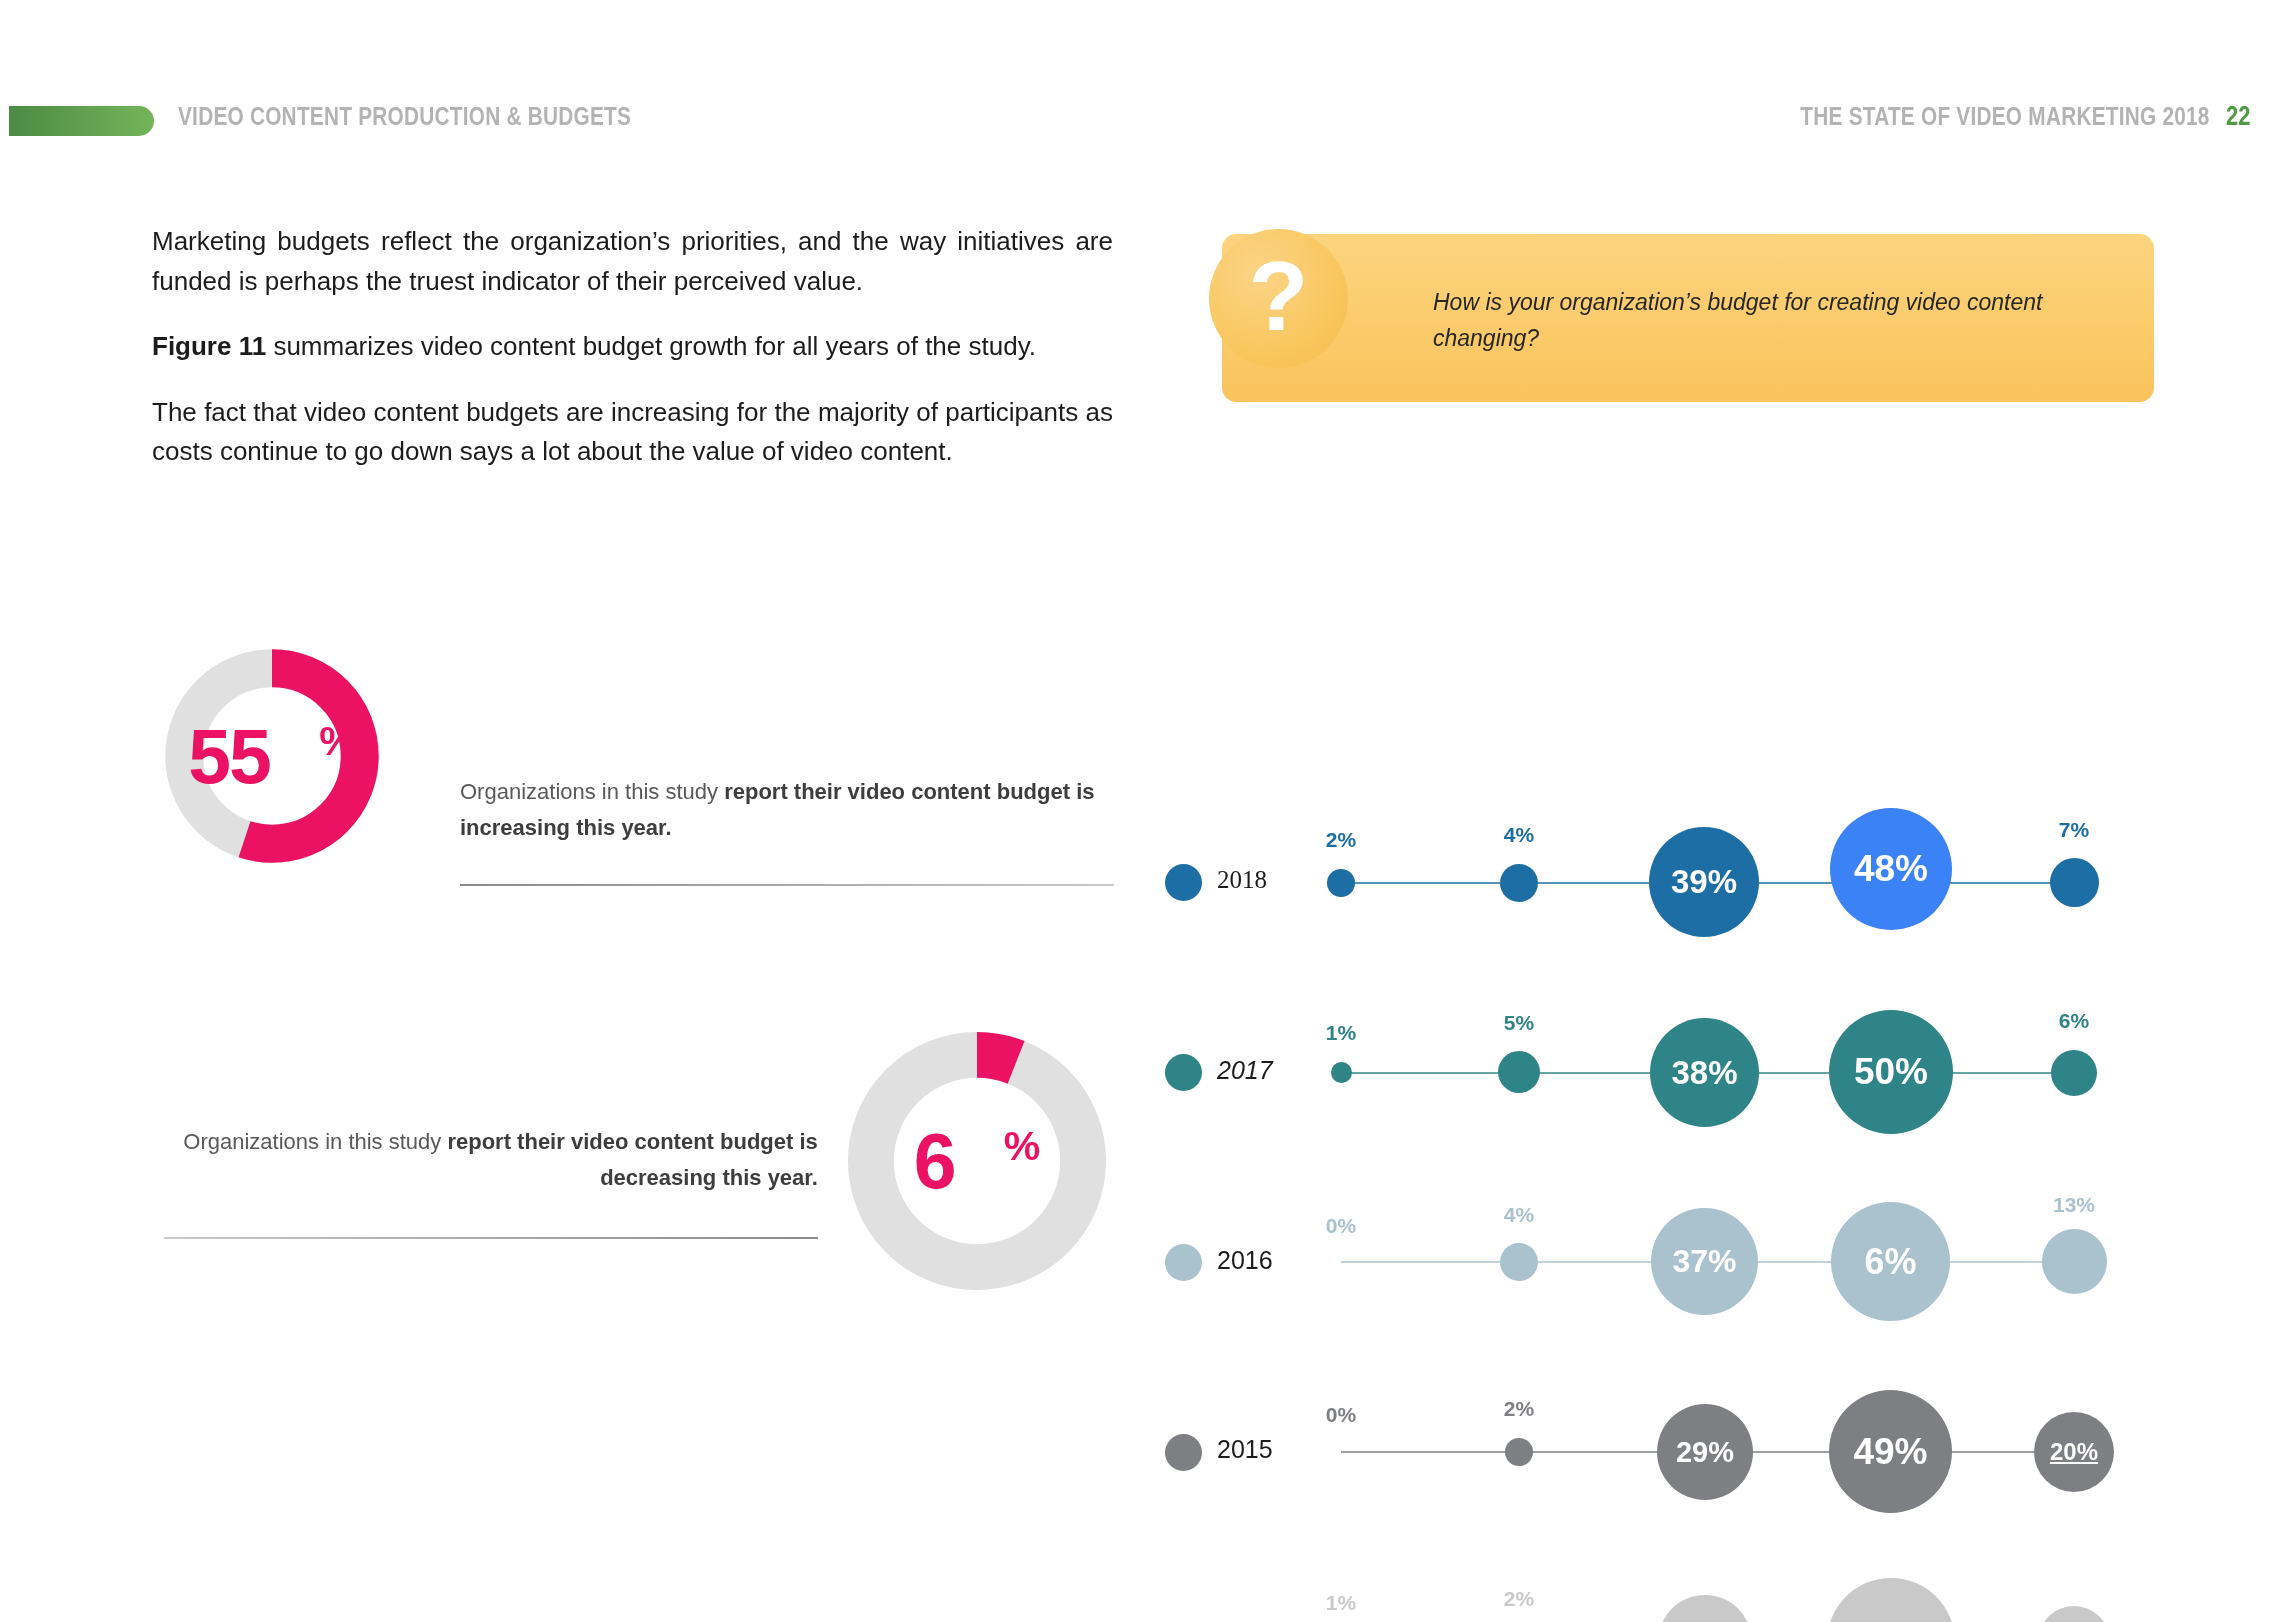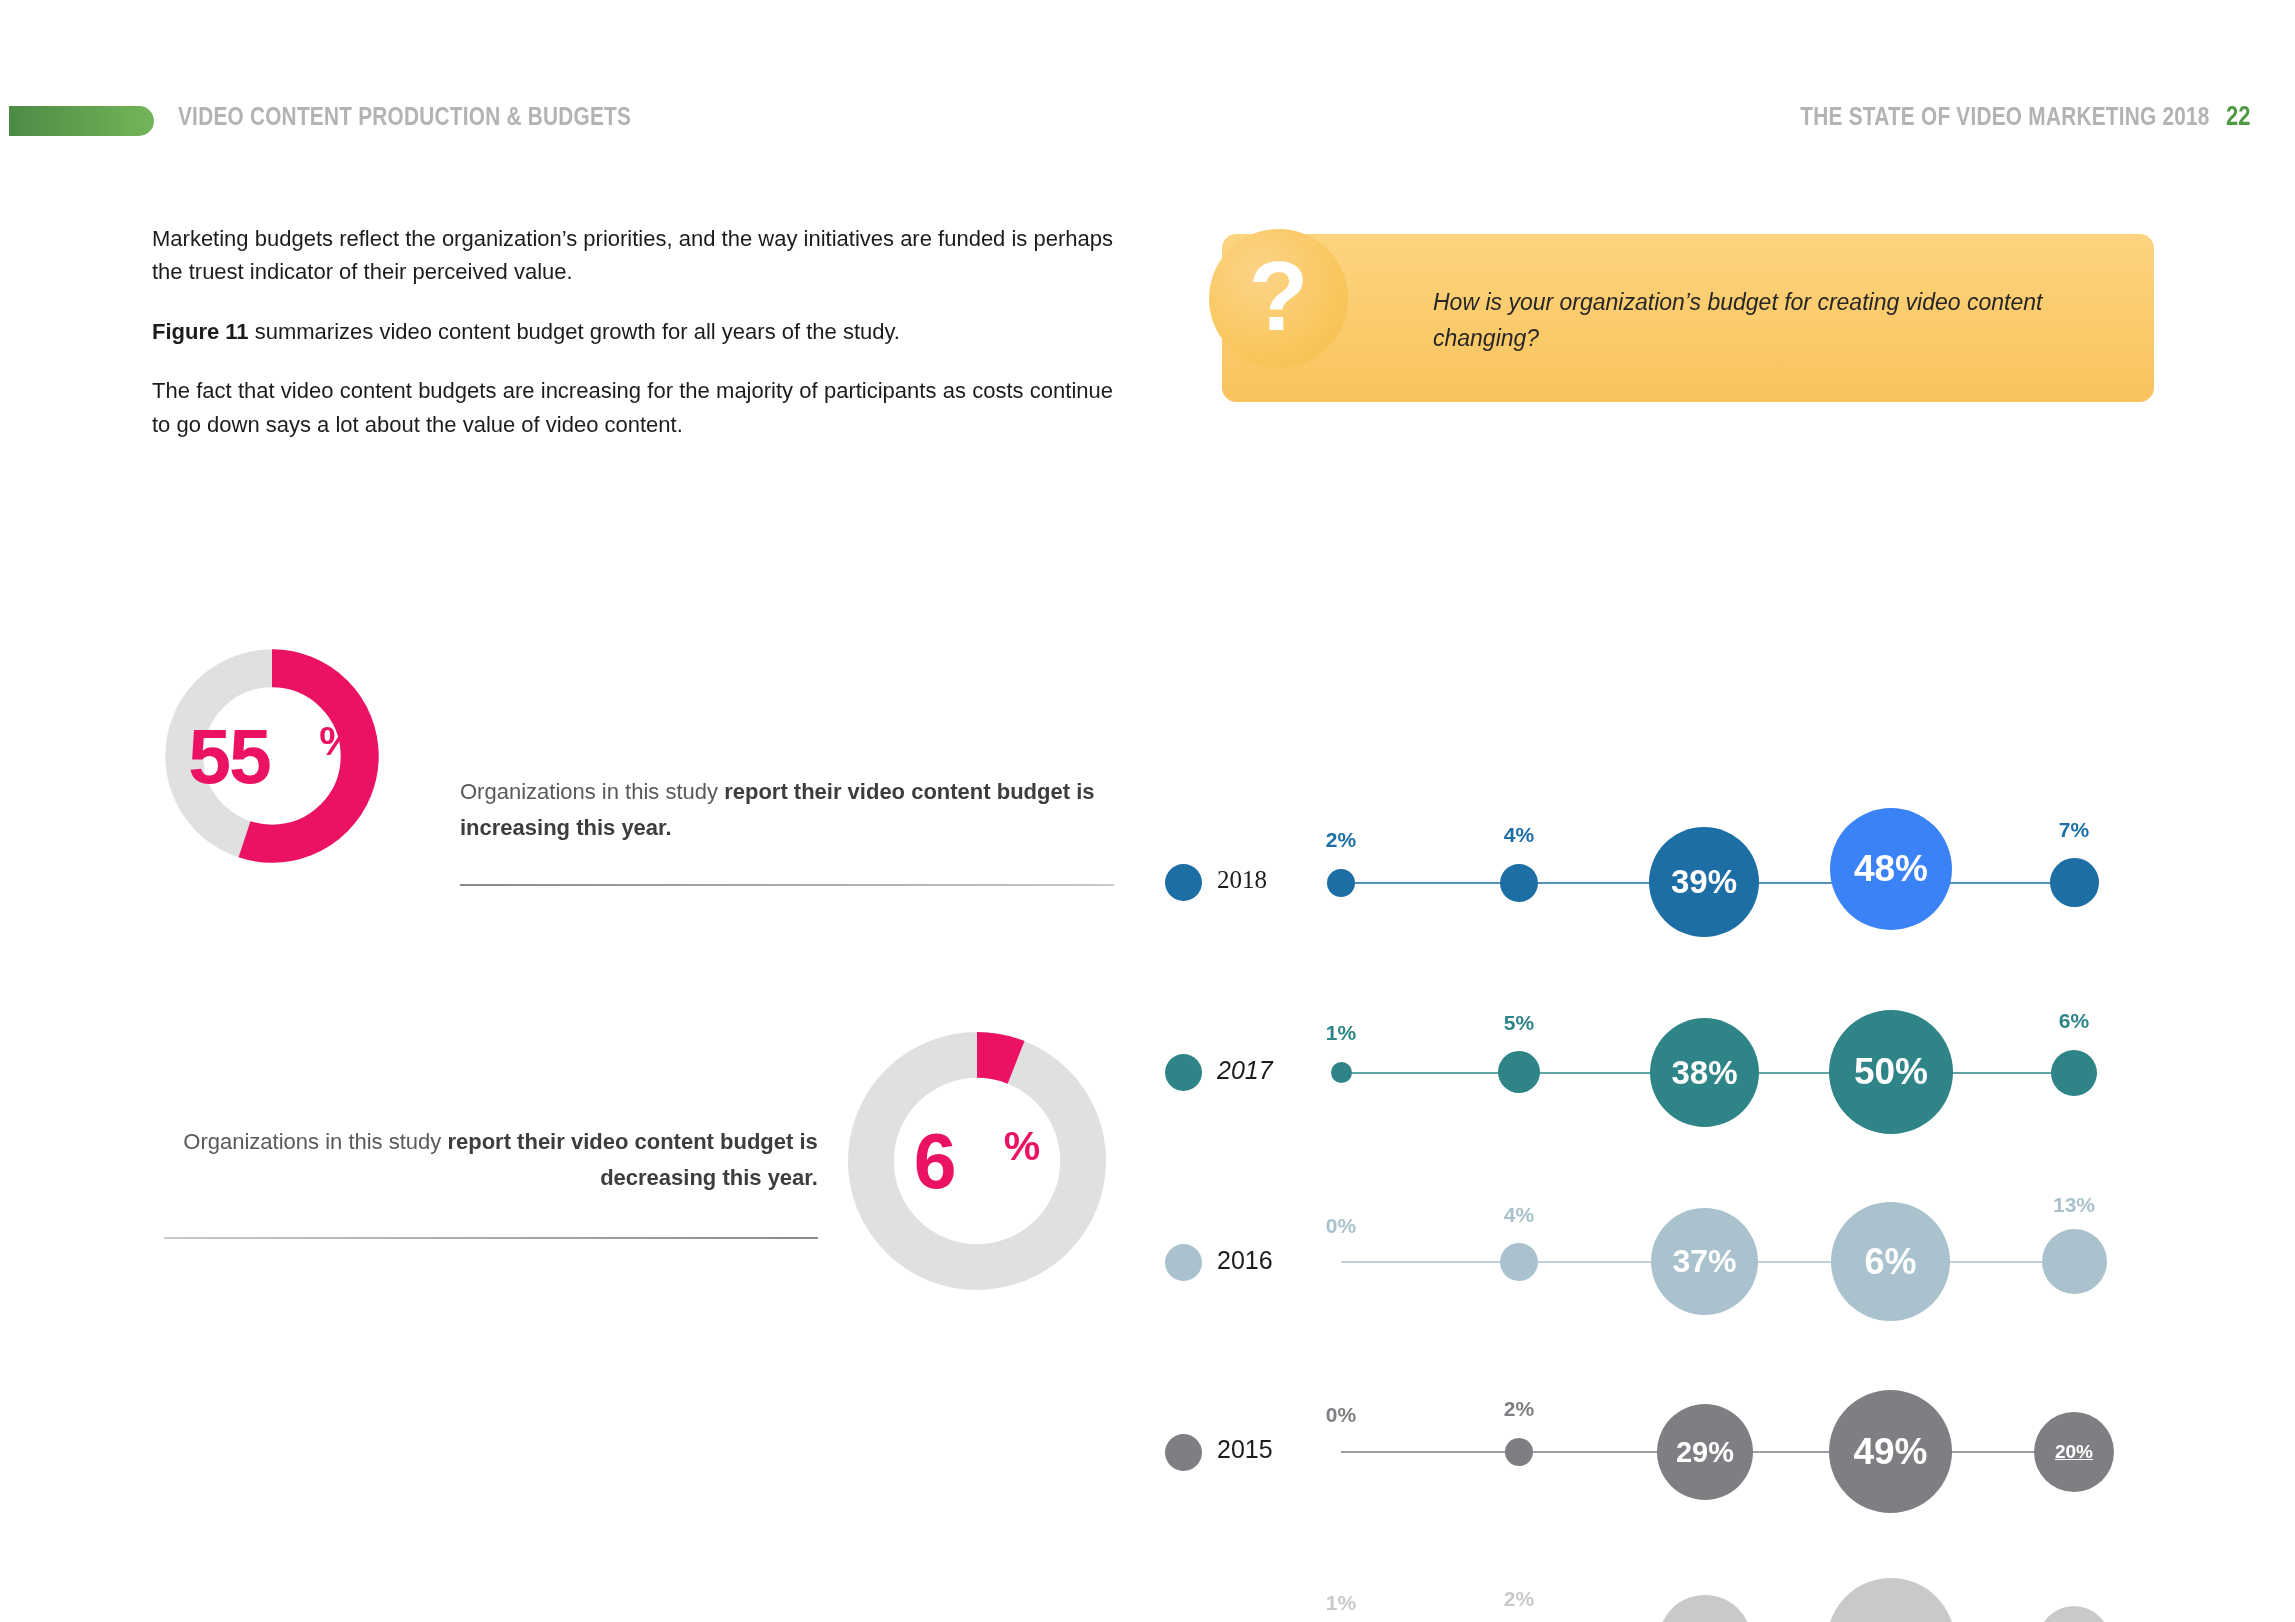--- a/index.html
+++ b/index.html
@@ -35,21 +35,21 @@
   }
   .hdr-page {
     position: absolute; right: 44px; top: 100px;
     font-size: 27.5px; font-weight: 700; color: #4f9a43;
     transform: scaleX(0.80); transform-origin: right center;
   }
 
   
   .left-col { position: absolute; left: 152px; top: 222px; width: 961px; }
   .para {
-    font-size: 22px; line-height: 1.52; color: #1c1c1c;
+    font-size: 26px; line-height: 1.52; color: #1c1c1c;
     text-align: justify; margin-bottom: 26px;
     font-weight: 400;
   }
   .para.last { text-align: justify; }
   .para b { font-weight: 700; }
 
   
   .donut-block-1 { position: absolute; left: 164px; top: 648px; width: 955px; height: 288px; }
   .donut-block-2 { position: absolute; left: 152px; top: 1021px; width: 968px; height: 308px; }
 
@@ -226,21 +226,21 @@
       <div class="bub" style="left: 897px; top: 476px; width: 65px; height: 65px; background: rgb(169, 194, 205);"></div>
       <div class="bub-out-label" style="left: 929px; top: 440px; color: rgb(169, 194, 205); font-size: 21px;">13%</div>
       <div class="row-line" style="left: 196px; top: 698px; width: 733px; background: rgb(126, 127, 131); opacity: 0.75;"></div>
       <div class="legend-dot" style="left: 19.6px; top: 681px; width: 37px; height: 37px; background: rgb(126, 127, 131);"></div>
       <div class="legend-year" style="left: 72px; top: 682px;">2015</div>
       <div class="bub-out-label" style="left: 196px; top: 650px; color: rgb(126, 127, 131); font-size: 21px;">0%</div>
       <div class="bub" style="left: 360px; top: 685px; width: 28px; height: 28px; background: rgb(126, 127, 131);"></div>
       <div class="bub-out-label" style="left: 374px; top: 644px; color: rgb(126, 127, 131); font-size: 21px;">2%</div>
       <div class="bub" style="left: 512px; top: 651px; width: 96px; height: 96px; background: rgb(126, 127, 131); font-size: 29px;">29%</div>
       <div class="bub" style="left: 684px; top: 637px; width: 123px; height: 123px; background: rgb(126, 127, 131); font-size: 37px;">49%</div>
-      <div class="bub" style="left: 889px; top: 659px; width: 80px; height: 80px; background: rgb(126, 127, 131); font-size: 19px; text-decoration: underline;">20%</div>
+      <div class="bub" style="left: 889px; top: 659px; width: 80px; height: 80px; background: rgb(126, 127, 131); font-size: 24px; text-decoration: underline;">20%</div>
       <div class="bub-out-label" style="left: 196px; top: 838px; color: rgb(201, 201, 201); font-size: 21px;">1%</div>
       <div class="bub-out-label" style="left: 374px; top: 834px; color: rgb(201, 201, 201); font-size: 21px;">2%</div>
       <div class="bub" style="left: 513px; top: 842px; width: 94px; height: 94px; background: rgb(201, 201, 201); font-size: 28px;">28%</div>
       <div class="bub" style="left: 682px; top: 825px; width: 128px; height: 128px; background: rgb(201, 201, 201); font-size: 39px;">53%</div>
       <div class="bub" style="left: 893px; top: 853px; width: 72px; height: 72px; background: rgb(201, 201, 201); font-size: 21.6px;">16%</div>
     </div>
 
 </div>
 
 

